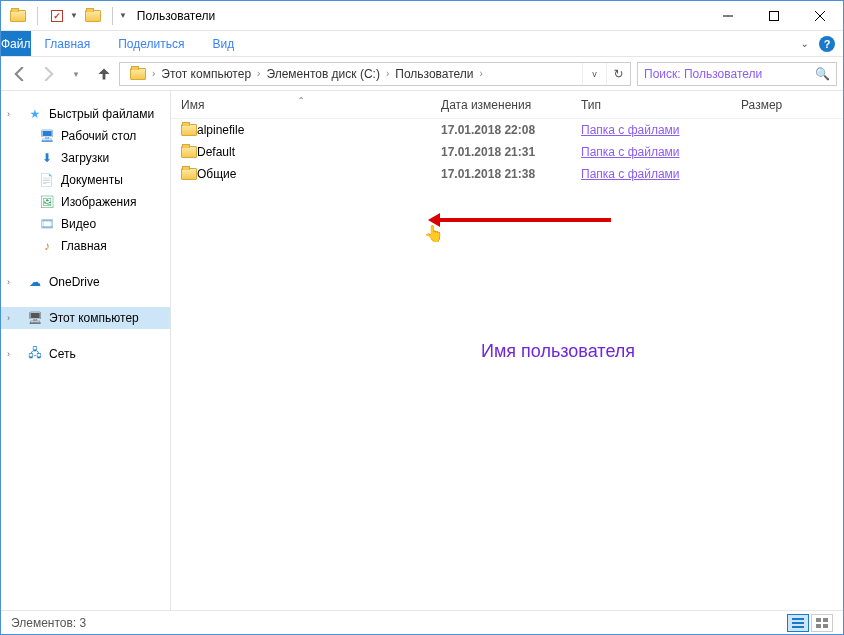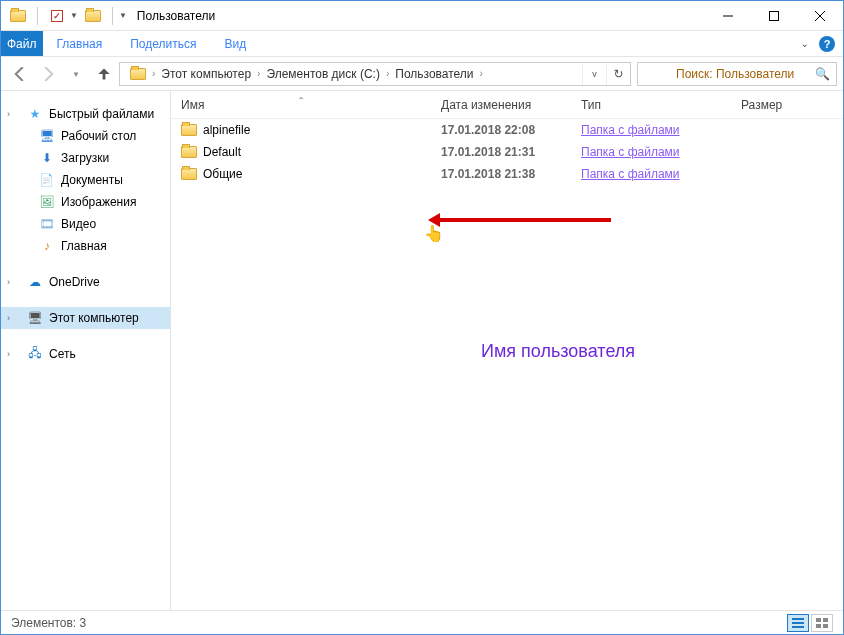--- a/index.html
+++ b/index.html
@@ -14,21 +14,21 @@
   .qat-btn { width:22px; height:22px; display:flex; align-items:center; justify-content:center; }
   .qat-drop { font-size:8px; color:#555; margin-left:-2px;}
   .check-red { width:12px;height:12px;border:1px solid #c0392b;display:flex;align-items:center;justify-content:center;color:#c0392b;font-size:9px;font-weight:bold;}
   .title-text { margin-left: 10px; font-size: 12px; color: #000; }
   .win-controls { margin-left:auto; display:flex; }
   .wc { width:46px; height:30px; display:flex; align-items:center; justify-content:center; font-size:12px; color:#000;}
   .wc svg { width:10px; height:10px; }
 
   
   .ribbon { height: 26px; display:flex; align-items:stretch; background:#fff; border-bottom:1px solid #e5e5e5;}
-  .file-tab { background:#1979ca; color:#fff; font-size:12px; padding:0 6px; display:flex; align-items:center;}
+  .file-tab { background:#1979ca; color:#fff; font-size:12px; padding:0 0; display:flex; align-items:center;}
   .ribbon-tab { font-size:12px; color:#3b82f6; padding:0 14px; display:flex; align-items:center;}
   .ribbon-right{margin-left:auto;display:flex;align-items:center;padding-right:8px;gap:10px;}
   .help-ico{width:16px;height:16px;border-radius:50%;background:#1979ca;color:#fff;display:flex;align-items:center;justify-content:center;font-size:11px;font-weight:bold;}
 
   
   .navrow { height: 34px; display:flex; align-items:center; gap:2px; padding:0 6px; background:#fff; border-bottom:1px solid #e5e5e5;}
   .nav-btn { width:26px; height:26px; display:flex; align-items:center; justify-content:center; color:#888;}
   .nav-btn.enabled{color:#333;}
   .addr { flex:1; height:24px; border:1px solid #ccc; display:flex; align-items:center; font-size:12px; color:#333; padding-left:4px; gap:0;}
   .addr .crumb{padding:0 6px; display:flex;align-items:center;gap:6px;}
@@ -51,21 +51,21 @@
   .col-headers{display:flex;font-size:12px;color:#444;height:28px;align-items:center;border-bottom:1px solid #eee;}
   .ch{padding-left:10px;}
   .ch.name{width:260px;position:relative;}
   .ch.date{width:140px;}
   .ch.type{width:160px;}
   .ch.size{width:80px;}
   .sort-arrow{position:absolute;left:50%;top:-2px;transform:translateX(-50%);font-size:8px;color:#555;}
 
   .rows{font-size:12px;}
   .row{display:flex;align-items:center;height:22px;}
-  .row .cname{width:260px;padding-left:10px;display:flex;align-items:center;gap:6px;color:#000;}
+  .row .cname{width:260px;padding-left:10px;display:flex;align-items:center;gap:0;color:#000;}
   .row .cdate{width:140px;color:#666;padding-left:10px;font-weight:bold;}
   .row .ctype{width:160px;color:#8b5cf6;padding-left:10px;text-decoration:underline;}
   .row .csize{width:80px;color:#666;padding-left:10px;}
 
   
   .status{position:absolute;bottom:0;left:0;right:0;height:24px;border-top:1px solid #e5e5e5;display:flex;align-items:center;font-size:12px;color:#555;padding:0 10px;background:#fff;}
   .status-right{margin-left:auto;display:flex;gap:2px;}
   .view-btn{width:22px;height:18px;border:1px solid #ccc;display:flex;align-items:center;justify-content:center;}
   .view-btn.active{border-color:#1979ca;background:#cde6f7;}
 
@@ -164,21 +164,21 @@
     <div class="crumb">
         <span>Пользователи</span>
       </div>
     <span class="sep">›</span>
     <div class="addr-tools">
       <div class="addr-tool" style="font-size:9px;">v</div>
       <div class="addr-tool">↻</div>
     </div>
   </div>
   <div class="search">
-    <span style="color:#a16207;margin-left:32px;">Поиск: Пользователи</span>
+    <span style="color:#8b5cf6;">Поиск: Пользователи</span>
     <span style="color:#888;">🔍</span>
   </div>
 </div>
 
 <div class="split">
   <div class="sidebar">
     <div class="sb-group">
       <div class="sb-item">
         <span class="exp">›</span>
         <span class="ico star-ico">★</span>

